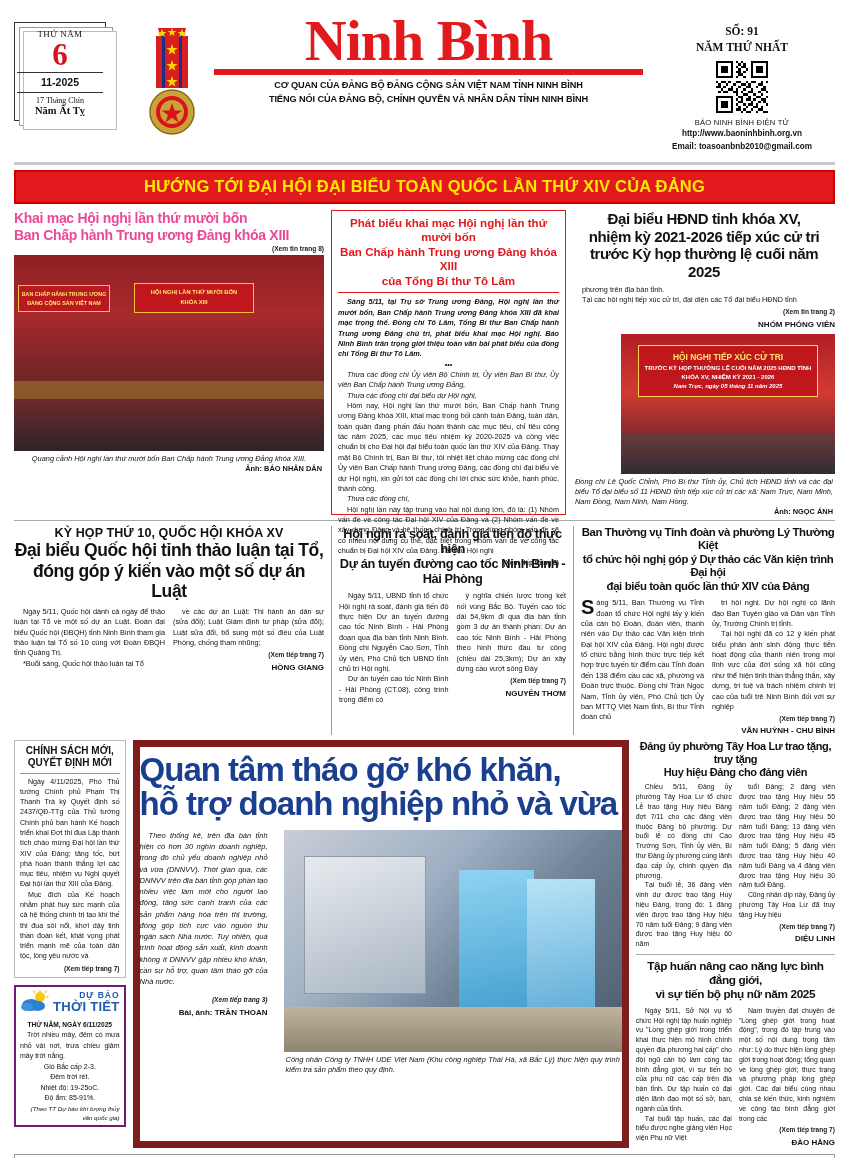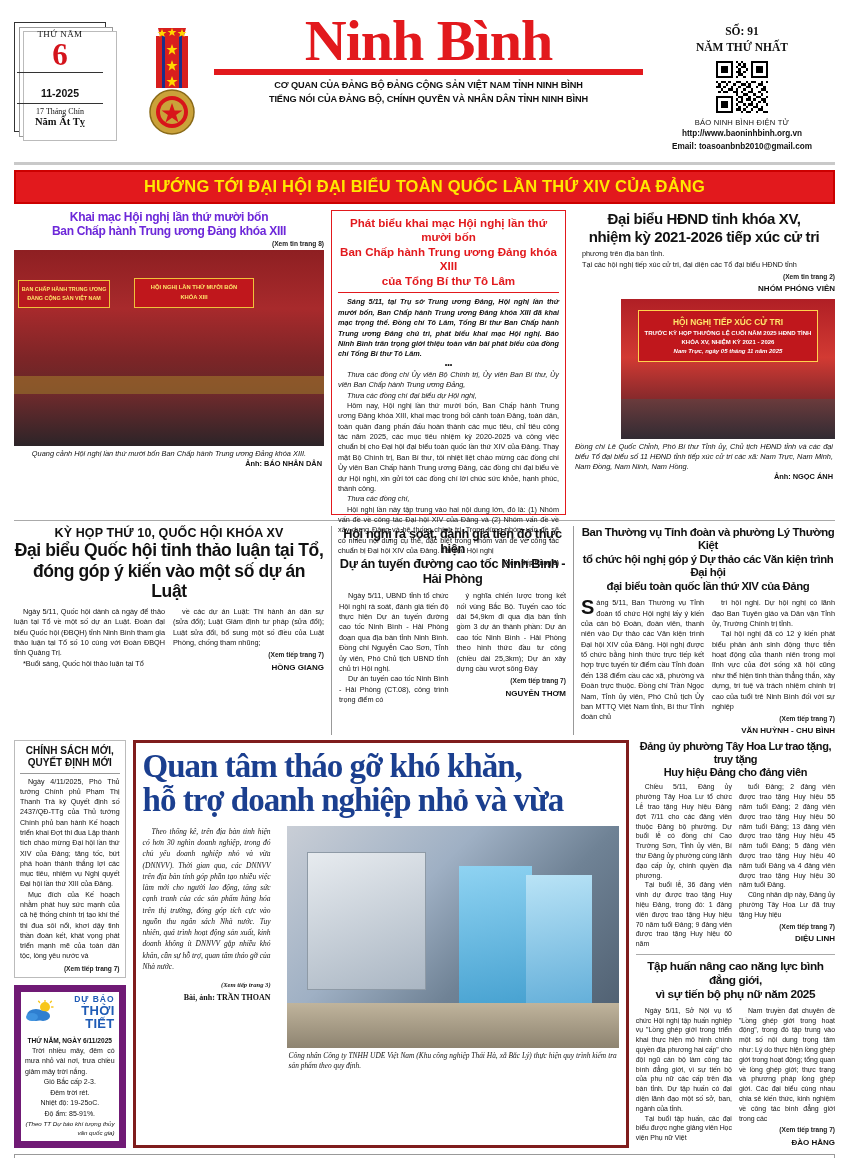--- a/index.html
+++ b/index.html
@@ -21,21 +21,21 @@
     position:relative; width: 92px; border:1px solid #333; background:#fff;
     text-align:center; padding: 6px 2px 4px 2px; z-index:3;
   }
   .dateblock:before, .dateblock:after {
     content:""; position:absolute; border:1px solid #999; background:#fff;
     left:4px; top:4px; width:92px; height:100%; z-index:-1;
   }
   .dateblock:after { left:8px; top:8px; border-color:#bbb; }
   .dow { font-size:9px; letter-spacing:.4px; font-family:"Liberation Serif", serif; }
   .daynum { font-size:31px; font-weight:bold; color:#d4141c; line-height:.95; margin:1px 0 3px; font-family:"Liberation Serif", serif; }
-  .monthyear { font-size:10.5px; font-weight:bold; border-top:1px solid #333; padding-top:14px; font-family:"Liberation Sans",sans-serif;}
+  .monthyear { font-size:10.5px; font-weight:bold; border-top:1px solid #333; padding-top:3px; font-family:"Liberation Sans",sans-serif;}
   .lunar { border-top:1px solid #333; margin-top:4px; padding-top:3px; font-family:"Liberation Serif", serif; }
   .lunar .l1 { font-size:8px; }
   .lunar .l2 { font-size:10.5px; font-weight:bold; }
 
   .medal { width:76px; display:flex; justify-content:center; padding-top:14px; }
 
   .title-col { flex:1; padding: 6px 6px 0 4px; }
   .paper-title {
     font-family: "Liberation Serif", serif;
     font-size: 58px; font-weight: bold; color:#e2191d; line-height:.92;
@@ -60,22 +60,22 @@
     padding:5px 0 6px; border:2px solid #c00; margin-bottom:6px;
   }
 
   
   .top-wrap { display:flex; gap:7px; height: 305px; }
   .top-left { width: 310px; }
   .top-mid { width: 235px; }
   .top-right { width: 262px; }
 
   .hl-red {
-    color:#6d28d9; font-weight:bold; text-align:center; line-height:1.18;
-    font-size:12px; letter-spacing:-.3px;
+    color:#ec4899; font-weight:bold; text-align:left; line-height:1.18;
+    font-size:14px; letter-spacing:-.3px;
   }
   .cont-note { font-size:6.6px; font-weight:bold; color:#222; text-align:right; margin-top:2px; }
 
   .photo { background:#7b4a4a; position:relative; overflow:hidden; }
   .caption { font-size:7.4px; font-style:italic; line-height:1.35; text-align:center; padding:3px 2px 0; }
   .credit { font-style:normal; font-weight:bold; }
 
   .boxed-mid {
     border:1.5px solid #e2191d; padding:5px 6px; height:100%;
   }
@@ -93,29 +93,29 @@
   .m-mid { width:235px; }
   .m-right { width:262px; }
   .kicker { text-align:center; font-size:12.5px; font-weight:bold; letter-spacing:.1px; }
   .hl-black { font-weight:bold; text-align:center; line-height:1.18; letter-spacing:-.4px; }
   .divider-v { border-left:1px solid #999; }
   .hrule { border-top:1px solid #aaa; margin:5px 0; }
 
   
   .feat-wrap { display:flex; gap:7px; margin-top:5px; }
   .f-left { width:112px; }
-  .f-main { width:498px; border:3px solid #7f1d1d; padding:6px 7px;font-family:Liberation Serif, serif; }
+  .f-main { width:498px; border:7px solid #7f1d1d; padding:6px 0; }
   .f-right { width:200px; }
 
   .sidebox-title { text-align:center; font-weight:bold; font-size:10px; line-height:1.25;
                    border-bottom:1px solid #999; padding-bottom:3px; margin-bottom:3px; }
   .side-text { font-size:7.1px; line-height:1.45; text-align:justify; }
   .side-text p { margin:0; text-indent:8px;}
 
-  .weather-head { background:#fff; border:7px solid #701a75; margin-top:7px; }
+  .weather-head { background:#fff; border:2px solid #701a75; margin-top:7px; }
   .wh-top { display:flex; align-items:center; gap:3px; padding:3px 4px; }
   .wh-txt { color:#1f5bb5; font-weight:bold; line-height:1; text-align:right; flex:1;}
   .wh-txt .a { font-size:8.5px; letter-spacing:1px; }
   .wh-txt .b { font-size:13px; letter-spacing:.3px; }
   .w-body { font-size:7px; line-height:1.5; text-align:center; padding:3px 4px; }
   .w-date { font-weight:bold; font-size:6.6px; }
 
   .feat-hl { color:#1b3f8f; font-weight:bold; font-size:33px; line-height:1.05;
              letter-spacing:-1px; text-align:left; }
   .feat-body { display:flex; gap:16px; margin-top:8px; }
@@ -344,20 +344,21 @@
           <p class="ital">Thưa các đồng chí,</p>
           <p>Hội nghị lần này tập trung vào hai nội dung lớn, đó là: (1) Nhóm vấn đề về công tác Đại hội XIV của Đảng và (2) Nhóm vấn đề về xây dựng Đảng và hệ thống chính trị. Trong từng nhóm vấn đề sẽ có nhiều nội dung cụ thể, đặc biệt trong nhóm vấn đề về công tác chuẩn bị Đại hội XIV của Đảng. Tài liệu Hội nghị</p>
           <div class="cont-note">(Xem tiếp trang 8)</div>
         </div>
       </div>
     </div>
 
     <div class="top-right">
       <div class="hl-black" style="font-size:15px;">Đại biểu HĐND tỉnh khóa XV,</div>
       <div class="hl-black" style="font-size:15px;">nhiệm kỳ 2021-2026 tiếp xúc cử tri</div>
+      <div class="hl-black" style="font-size:15px;">trước Kỳ họp thường lệ cuối năm 2025</div>
       <div style="display:flex; gap:8px; margin-top:4px;">
         <div class="body-text" style="flex:1;">
           <p>phương trên địa bàn tỉnh.</p>
           <p>Tại các hội nghị tiếp xúc cử tri, đại diện các Tổ đại biểu HĐND tỉnh</p>
           <div class="cont-note">(Xem tin trang 2)</div>
           <div class="sign">NHÓM PHÓNG VIÊN</div>
         </div>
       </div>
       <div class="photo ph-meet" style="height:140px; margin-top:4px;">
         <div class="banner-in-photo">

